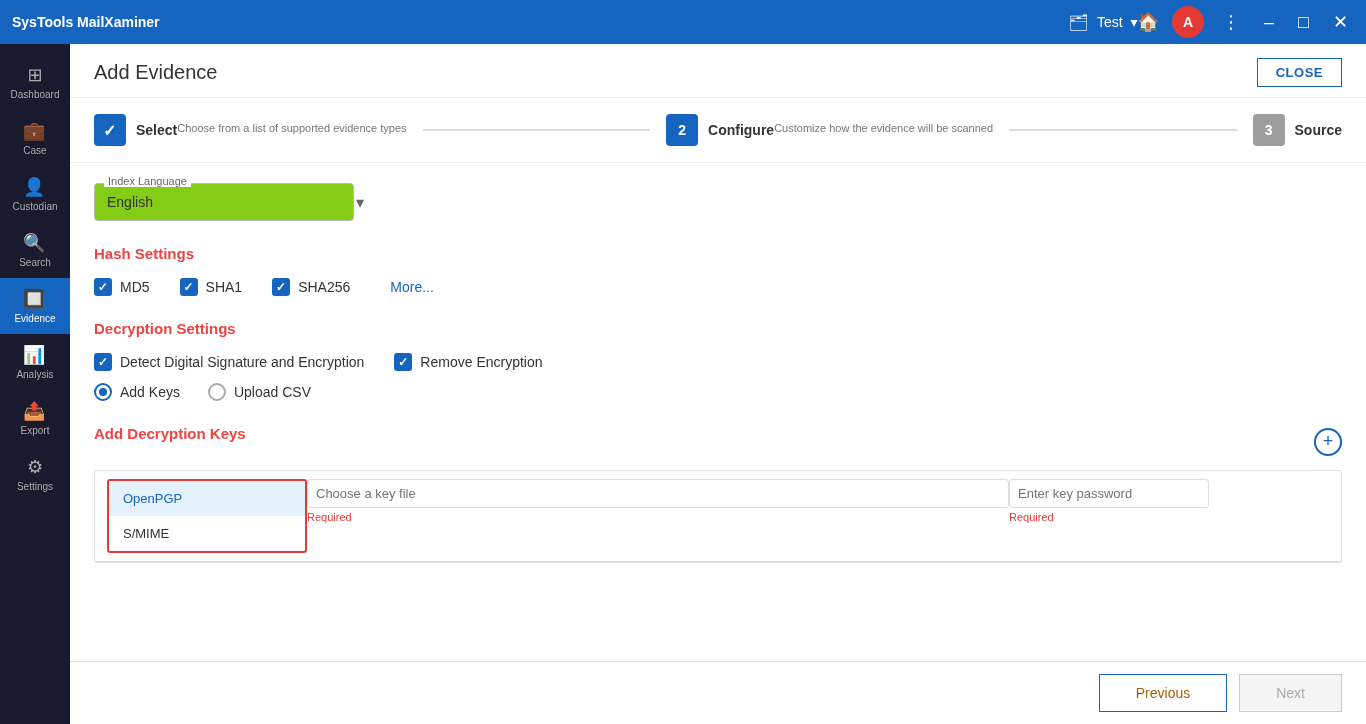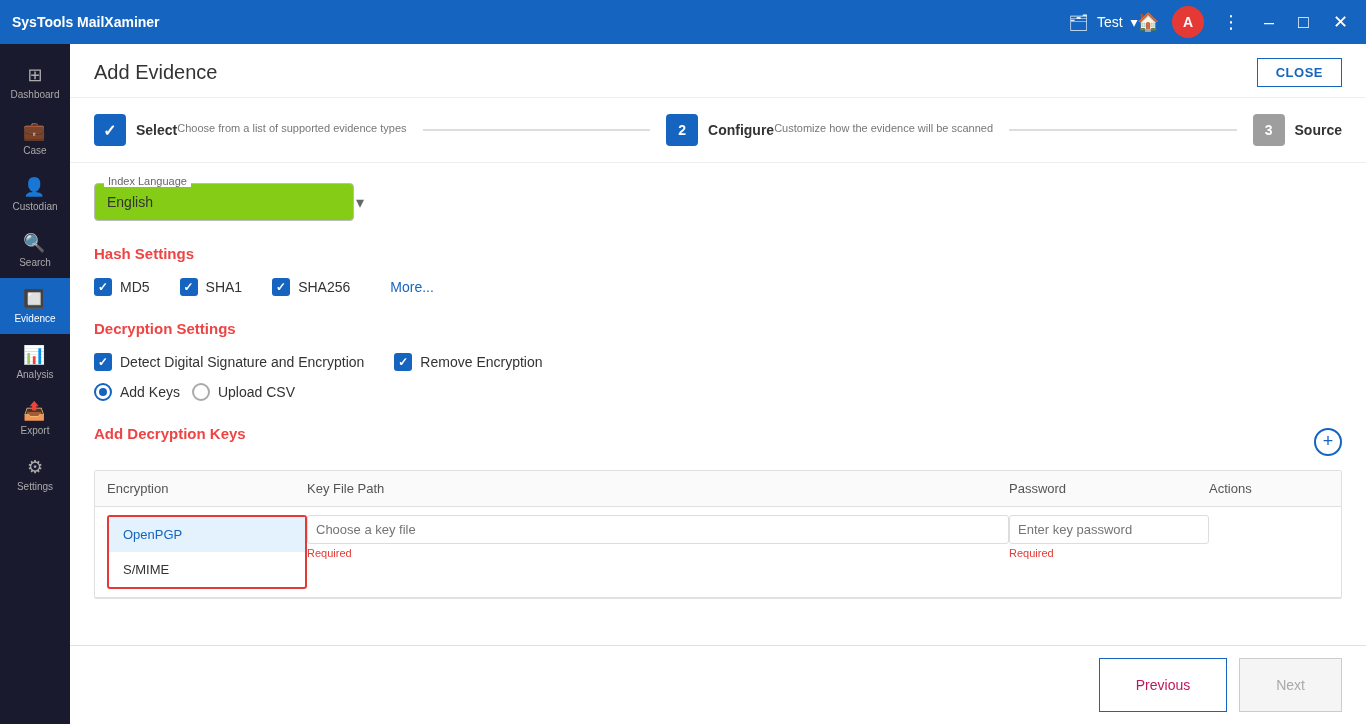--- a/index.html
+++ b/index.html
@@ -116,21 +116,21 @@
     .checkbox-item { display: flex; align-items: center; gap: 8px; cursor: pointer; }
     .checkbox-box {
       width: 18px; height: 18px; background: #1565c0; border-radius: 3px;
       display: flex; align-items: center; justify-content: center; flex-shrink: 0;
     }
     .checkbox-box .check { color: white; font-size: 12px; font-weight: bold; }
     .checkbox-label { font-size: 14px; color: #333; }
     .more-link { color: #1565c0; font-size: 14px; cursor: pointer; text-decoration: none; margin-left: 10px; }
 
     
-    .radio-row { display: flex; align-items: flex-end; gap: 12px; margin: 12px 0; }
+    .radio-row { display: flex; align-items: flex-end; gap: 28px; margin: 12px 0; }
     .radio-item { display: flex; align-items: center; gap: 8px; cursor: pointer; }
     .radio-outer {
       width: 18px; height: 18px; border-radius: 50%; border: 2px solid #1565c0;
       display: flex; align-items: center; justify-content: center; flex-shrink: 0;
     }
     .radio-outer.checked { background: white; }
     .radio-inner { width: 8px; height: 8px; border-radius: 50%; background: #1565c0; }
     .radio-outer.unchecked { border: 2px solid #aaa; }
     .radio-label { font-size: 14px; color: #333; }
 
@@ -174,21 +174,21 @@
     }
     .required-text { color: #e53935; font-size: 11px; margin-top: 3px; }
 
     
     .bottom-bar {
       border-top: 1px solid #e0e0e0; padding: 12px 24px;
       display: flex; justify-content: flex-end; gap: 12px;
       background: white; flex-shrink: 0;
     }
     .btn-previous {
-      padding: 18px 36px; border: 1px solid #1565c0; color: #be185d;
+      padding: 10px 36px; border: 1px solid #1565c0; color: #a16207;
       background: white; cursor: pointer; font-size: 14px; font-weight: 500;
     }
     .btn-next {
       padding: 10px 36px; border: 1px solid #ccc; color: #aaa;
       background: #f5f5f5; cursor: not-allowed; font-size: 14px; font-weight: 500;
     }
   </style>
 </head>
 <body>
 
@@ -360,26 +360,20 @@
         </div>
       </div>
 
       <div class="form-group">
         <div class="section-header">
           <span class="section-title">Add Decryption Keys</span>
           <div class="add-circle-btn">+</div>
         </div>
 
         <div class="table-wrapper">
-          <div class="table-header">
-            <div class="table-header-cell">Encryption</div>
-            <div class="table-header-cell">Key File Path</div>
-            <div class="table-header-cell">Password</div>
-            <div class="table-header-cell">Actions</div>
-          </div>
 
           <div class="table-row">
 
             <div class="table-cell encryption-cell">
               <div class="encryption-dropdown">
                 <div class="dropdown-item selected">OpenPGP</div>
                 <div class="dropdown-item">S/MIME</div>
               </div>
             </div>
 

